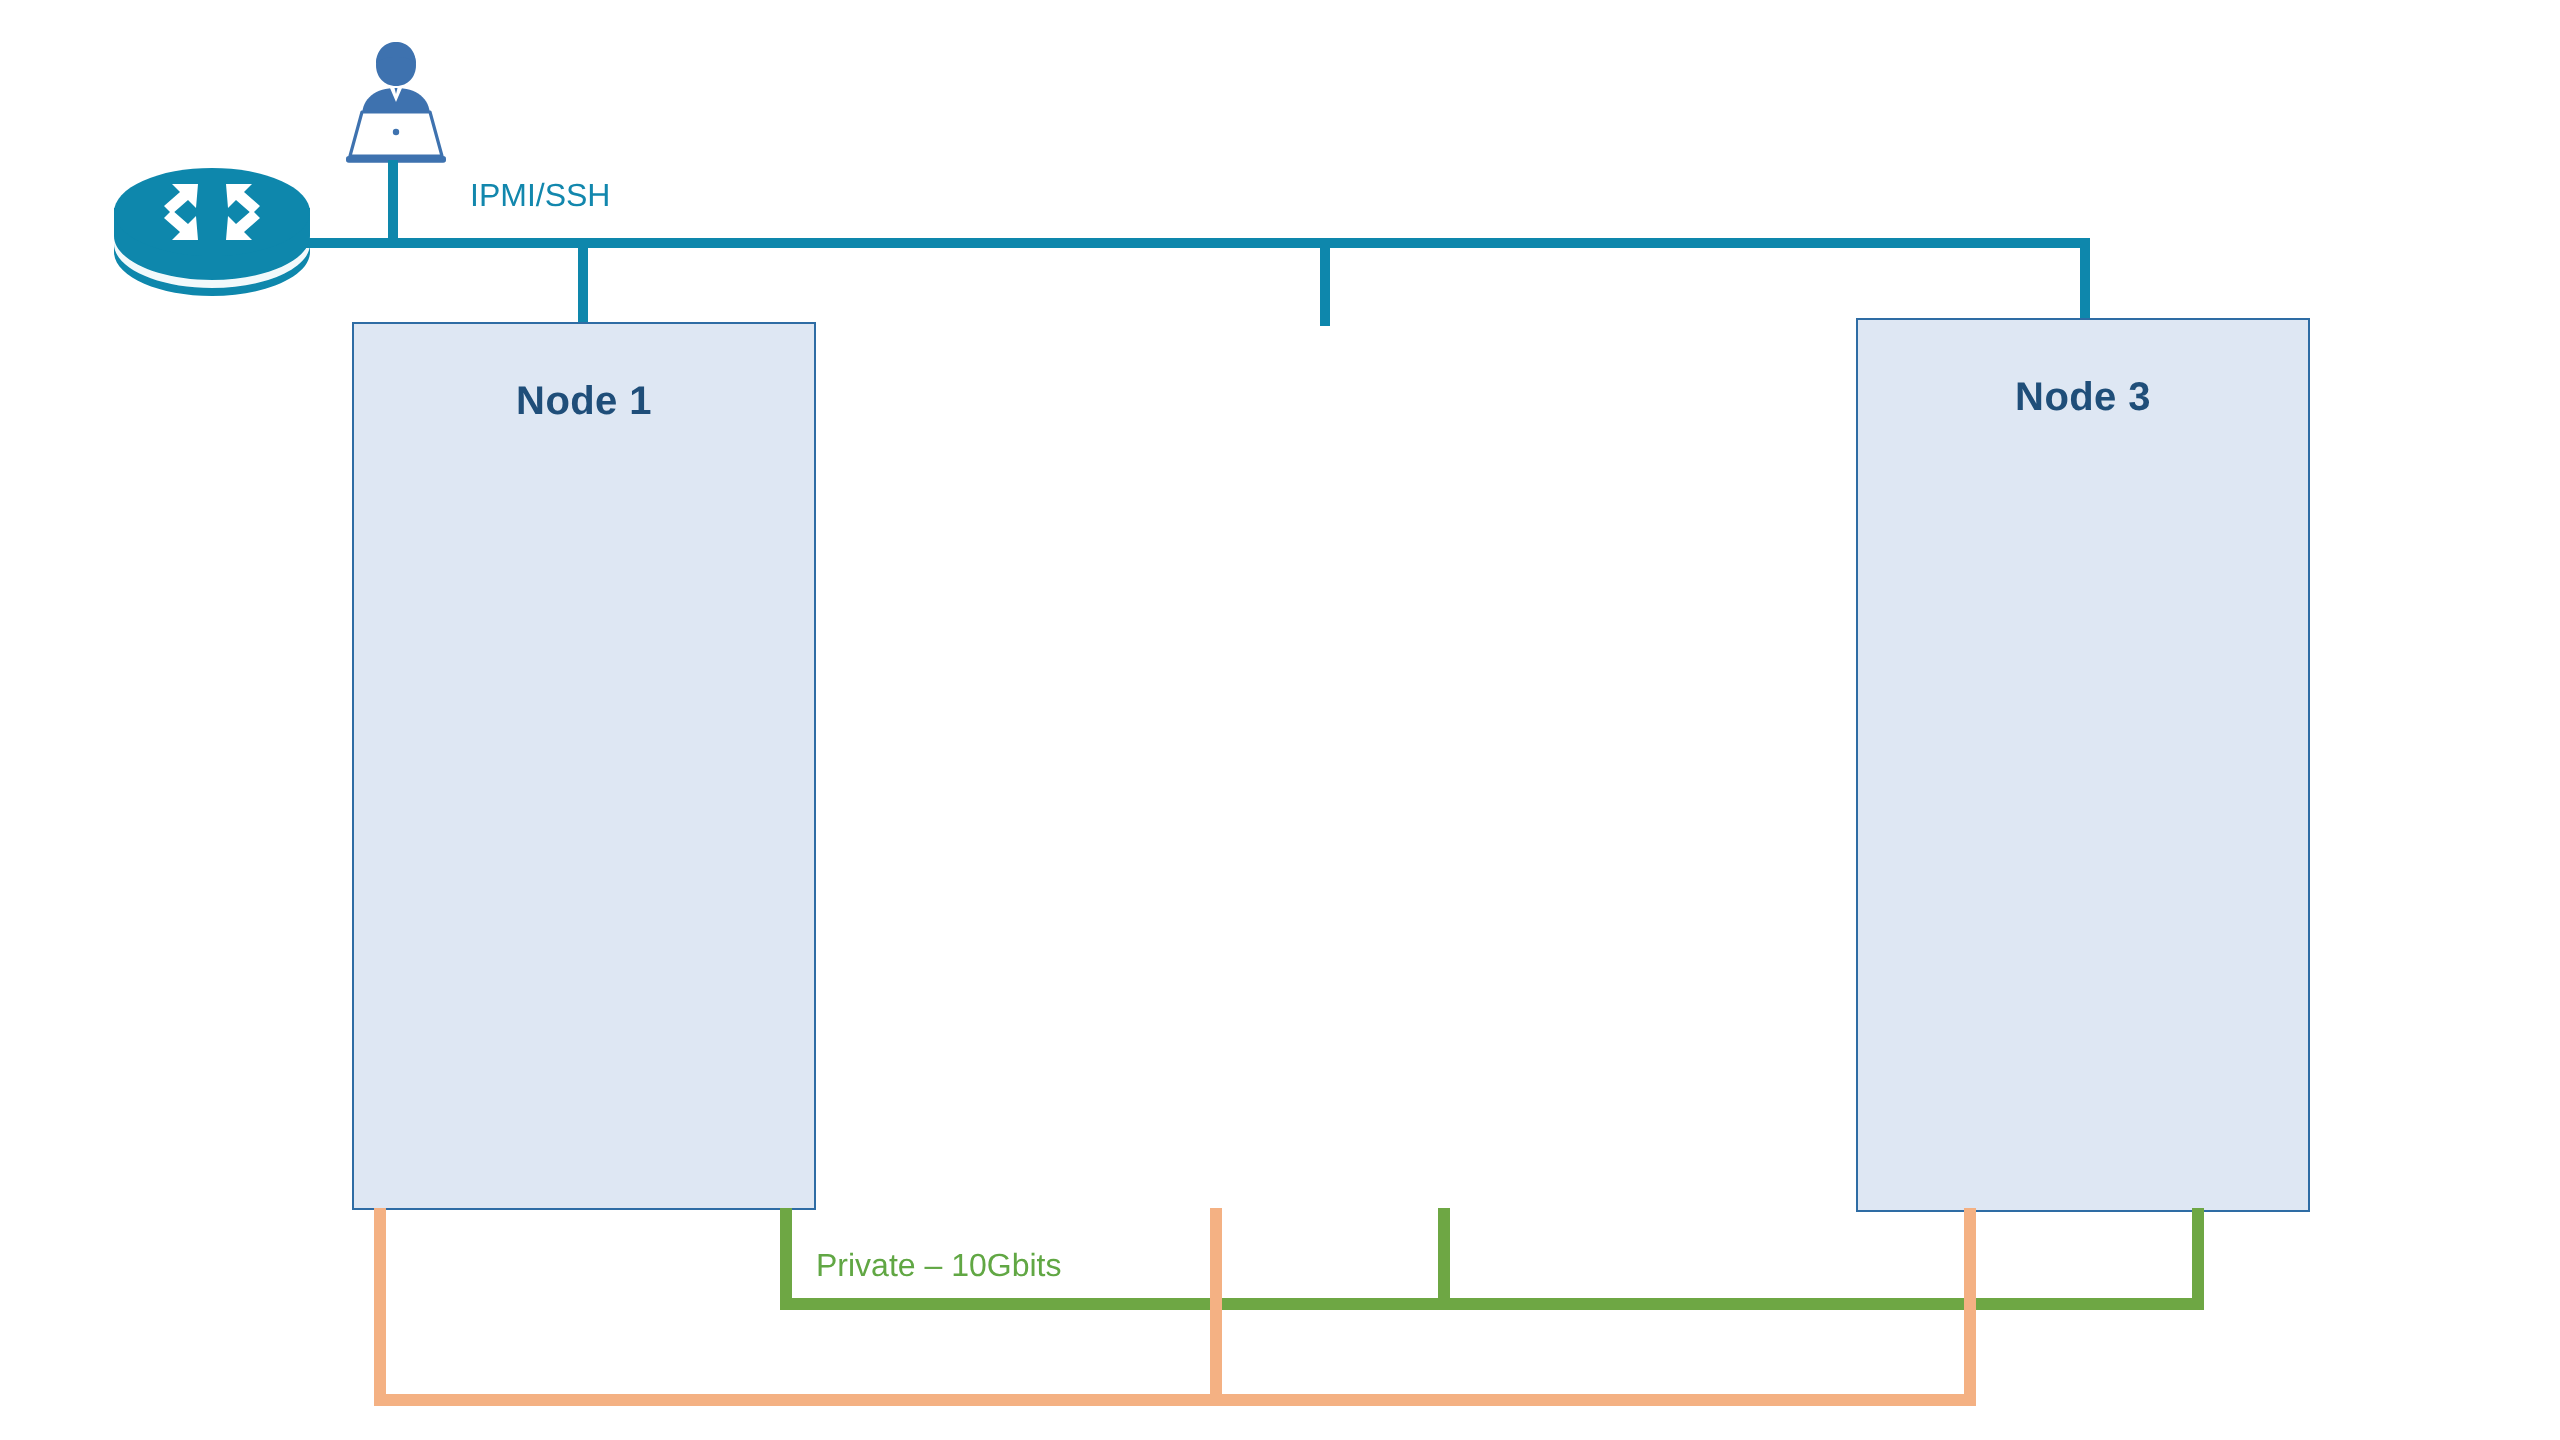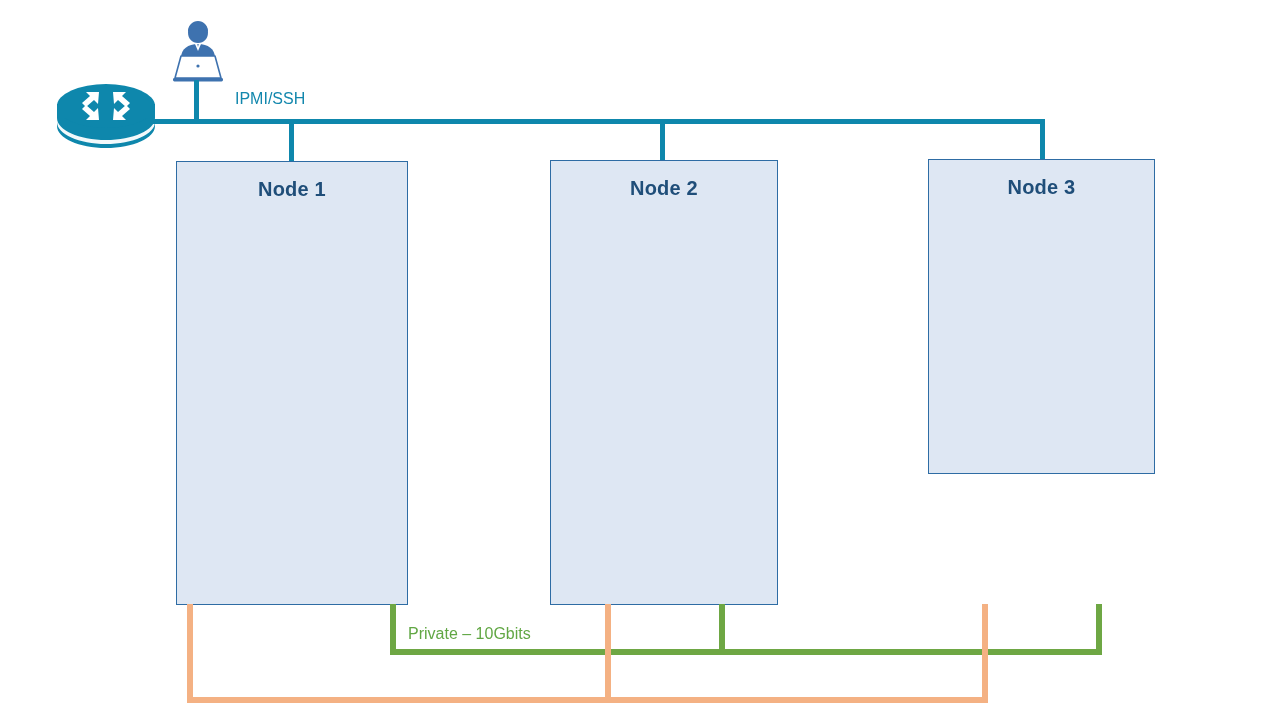--- a/index.html
+++ b/index.html
@@ -30,21 +30,21 @@
 
   
   .node-box {
     position: absolute;
     background: #DEE7F3;
     border: 1.5px solid #2E6CA4;
     box-sizing: border-box;
   }
   .node-label {
     position: absolute;
-    top: 16px;
+    top: 28px;
     left: 0;
     width: 100%;
     text-align: center;
     font-size: 20px;
     font-weight: bold;
     color: #1F4E79;
     letter-spacing: .2px;
   }
 
   
@@ -123,25 +123,22 @@
   <div class="line line-teal" style="left:660px; top:119px; width:5px; height:44px;"></div>
 
   <div class="line line-teal" style="left:1040px; top:119px; width:5px; height:44px;"></div>
 
   <div class="label label-teal" style="left:235px; top:90px;">IPMI/SSH</div>
 
   <div class="node-box" style="left:176px; top:161px; width:232px; height:444px;">
     <div class="node-label">Node 1</div>
   </div>
 
-  <div class="node-box" style="left:550px; top:160px; width:228px; height:445px;">
-    <div class="node-label">Node 2</div>
-  </div>
 
-  <div class="node-box" style="left:928px; top:159px; width:227px; height:315px;padding-left:11px;">
+  <div class="node-box" style="left:928px; top:159px; width:227px; height:447px;padding-left:11px;">
     <div class="node-label">Node 3</div>
   </div>
 
   <div class="line line-green" style="left:390px; top:649px; width:712px; height:6px;"></div>
 
   <div class="line line-green" style="left:390px; top:604px; width:6px; height:47px;"></div>
 
   <div class="line line-green" style="left:719px; top:604px; width:6px; height:47px;"></div>
 
   <div class="line line-green" style="left:1096px; top:604px; width:6px; height:47px;"></div>

